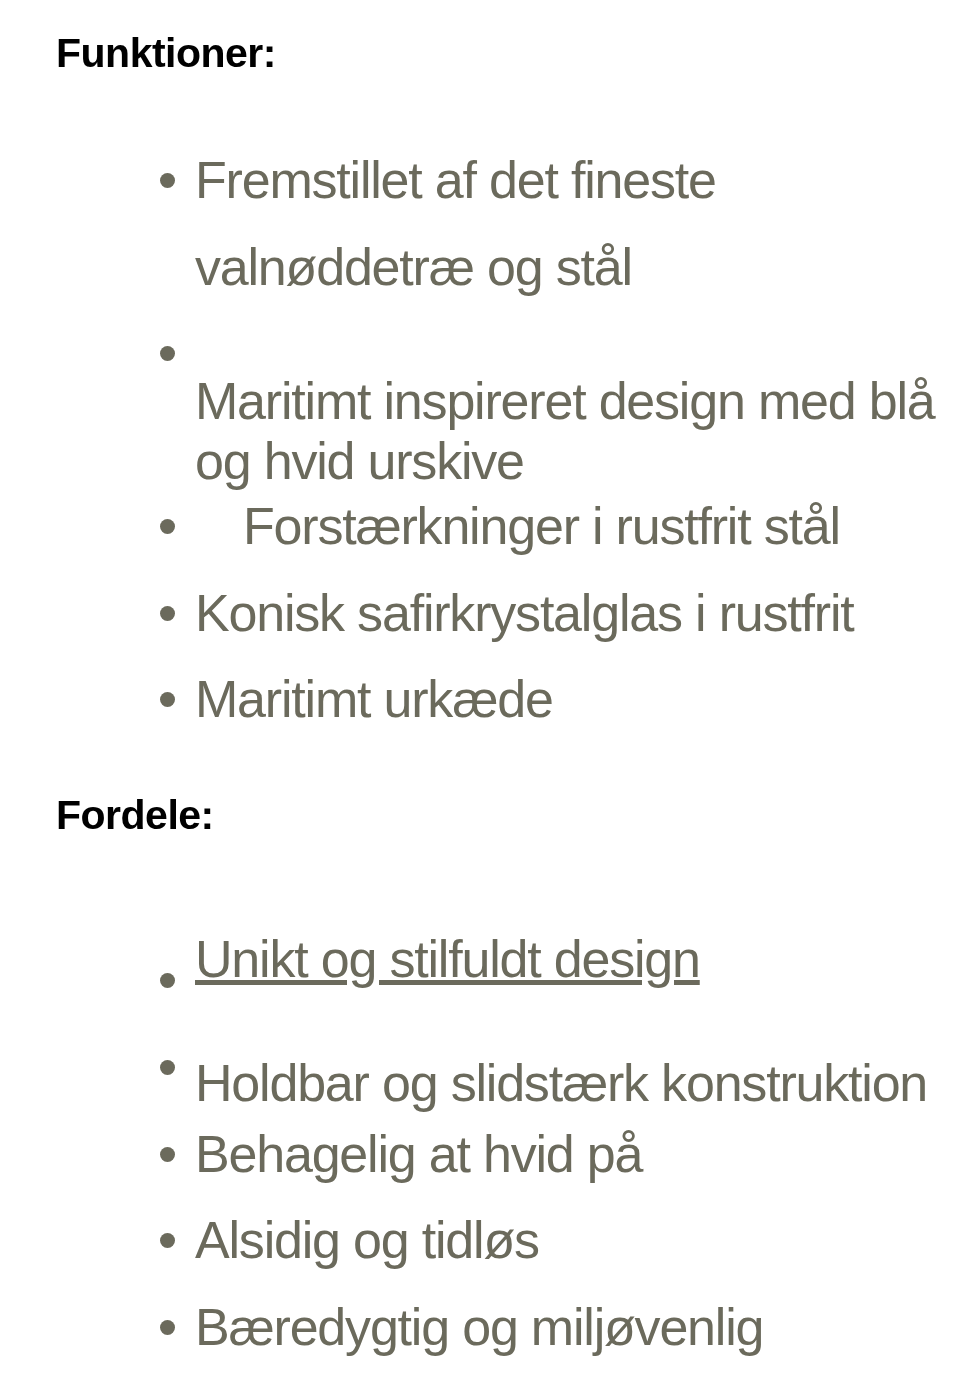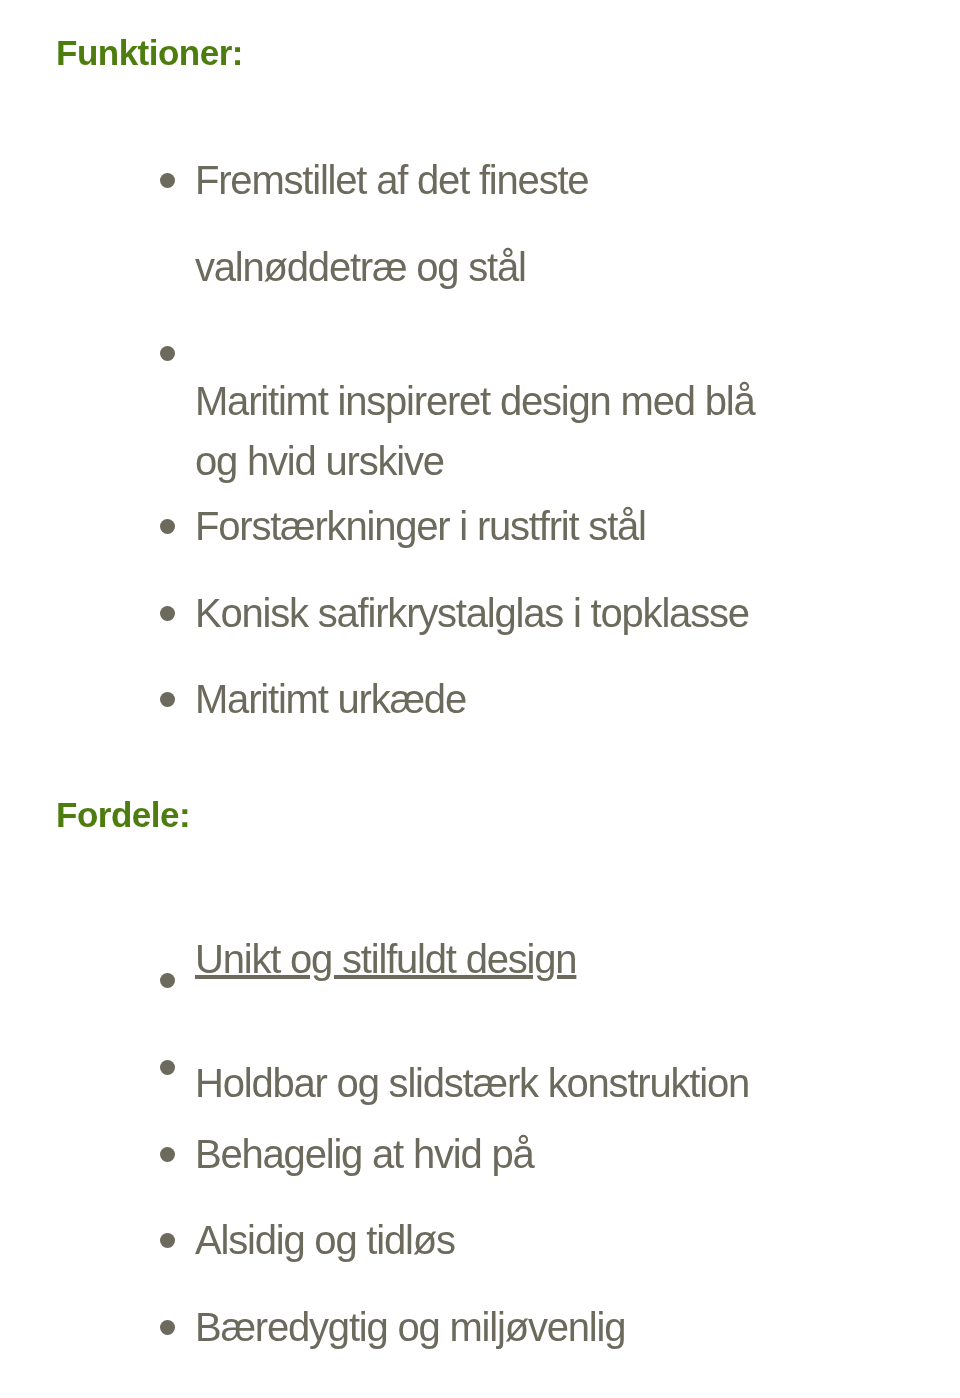--- a/index.html
+++ b/index.html
@@ -1,22 +1,22 @@
 <!DOCTYPE html>
 <html><head>
 <meta charset="utf-8">
 <style>
   html, body { margin:0; padding:0; background:#ffffff; }
   body { width:960px; height:1398px; overflow:hidden; position:relative;
          font-family:"Liberation Sans", sans-serif; color:#6b6a5c; }
-  .heading { position:absolute; left:56px; font-weight:bold; font-size:35px;
-             letter-spacing:-0.5px; line-height:50px; margin:0; color:#4d7c0f; }
+  .heading { position:absolute; left:56px; font-weight:bold; font-size:41px;
+             letter-spacing:-0.5px; line-height:50px; margin:0; color:#000000; }
   .bullet { position:absolute; left:160px; width:15px; height:15px; border-radius:50%;
             background:#6b6a5c; }
-  .text { position:absolute; left:195px; font-size:40px; letter-spacing:-1.2px;
+  .text { position:absolute; left:195px; font-size:52px; letter-spacing:-1.2px;
           white-space:nowrap; line-height:50px; }
 </style>
 </head>
 <body>
 
 <h2 class="heading" style="top:28px;">Funktioner:</h2>
 
 <div>
 
   <div>
@@ -26,26 +26,26 @@
   </div>
 
   <div>
     <span class="bullet" style="position:absolute;top:346px;"></span>
     <span class="text" style="top:328px;margin-top:48px;">Maritimt inspireret design med blå</span>
     <span class="text" style="top:436px;">og hvid urskive</span>
   </div>
 
   <div>
     <span class="bullet" style="position:absolute;top:519px;"></span>
-    <span class="text" style="top:501px;">Forstærkninger i rustfrit stål</span>
+    <span class="text" style="top:501px;margin-left:48px;">Forstærkninger i rustfrit stål</span>
   </div>
 
   <div>
     <span class="bullet" style="position:absolute;top:606px;"></span>
-    <span class="text" style="top:588px;">Konisk safirkrystalglas i topklasse</span>
+    <span class="text" style="top:588px;">Konisk safirkrystalglas i rustfrit</span>
   </div>
 
   <div>
     <span class="bullet" style="position:absolute;top:692px;"></span>
     <span class="text" style="top:674px;">Maritimt urkæde</span>
   </div>
 </div>
 
 <h2 class="heading" style="top:790px;">Fordele:</h2>
 

